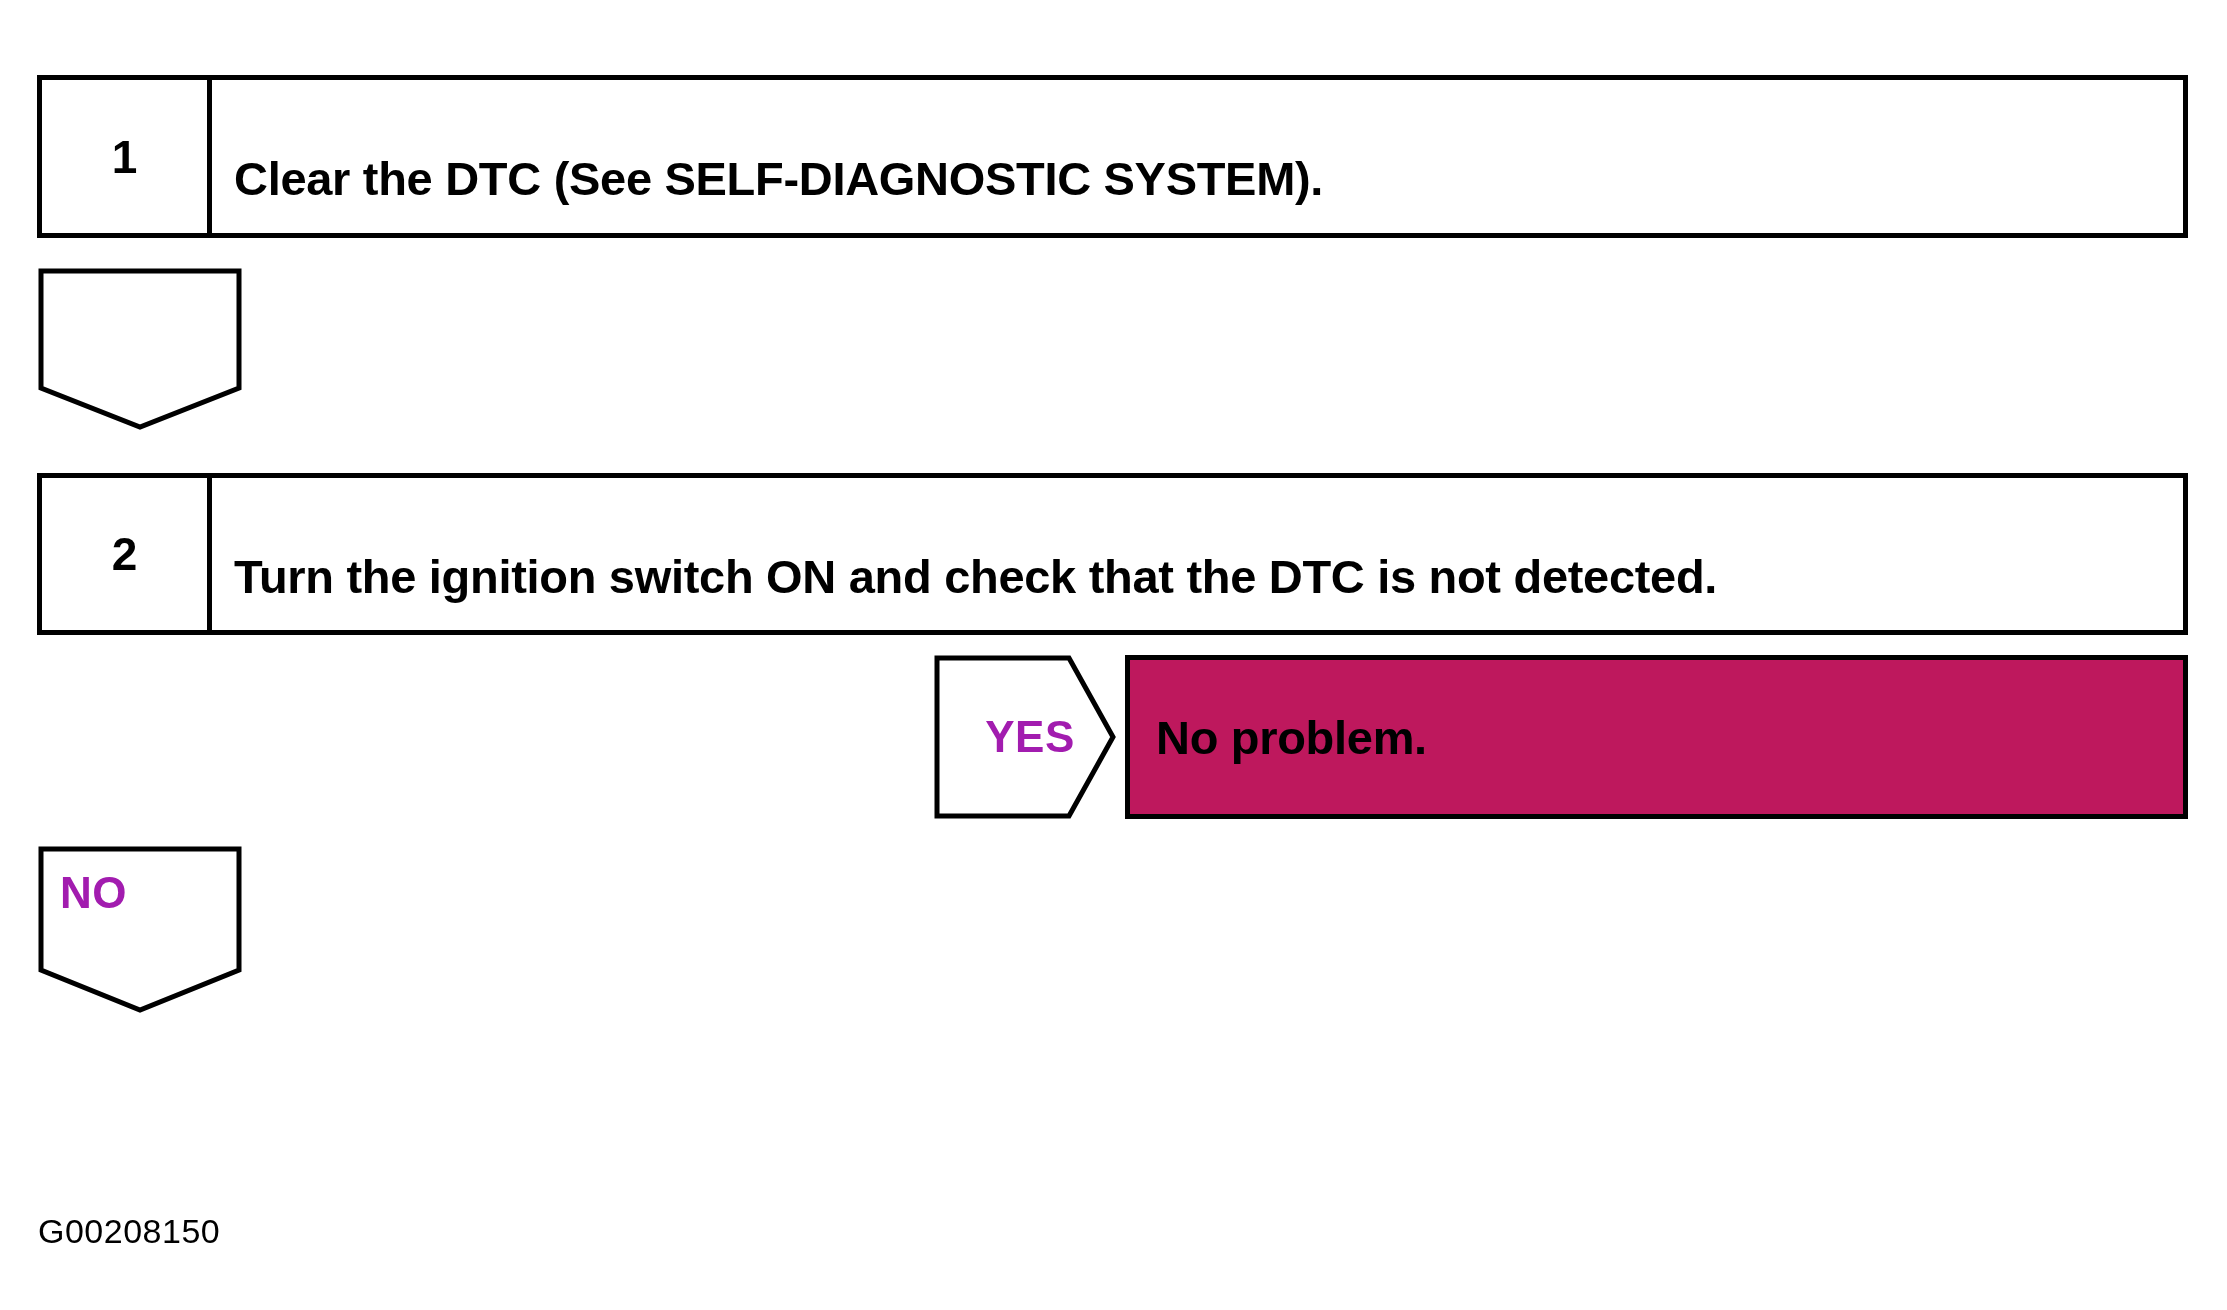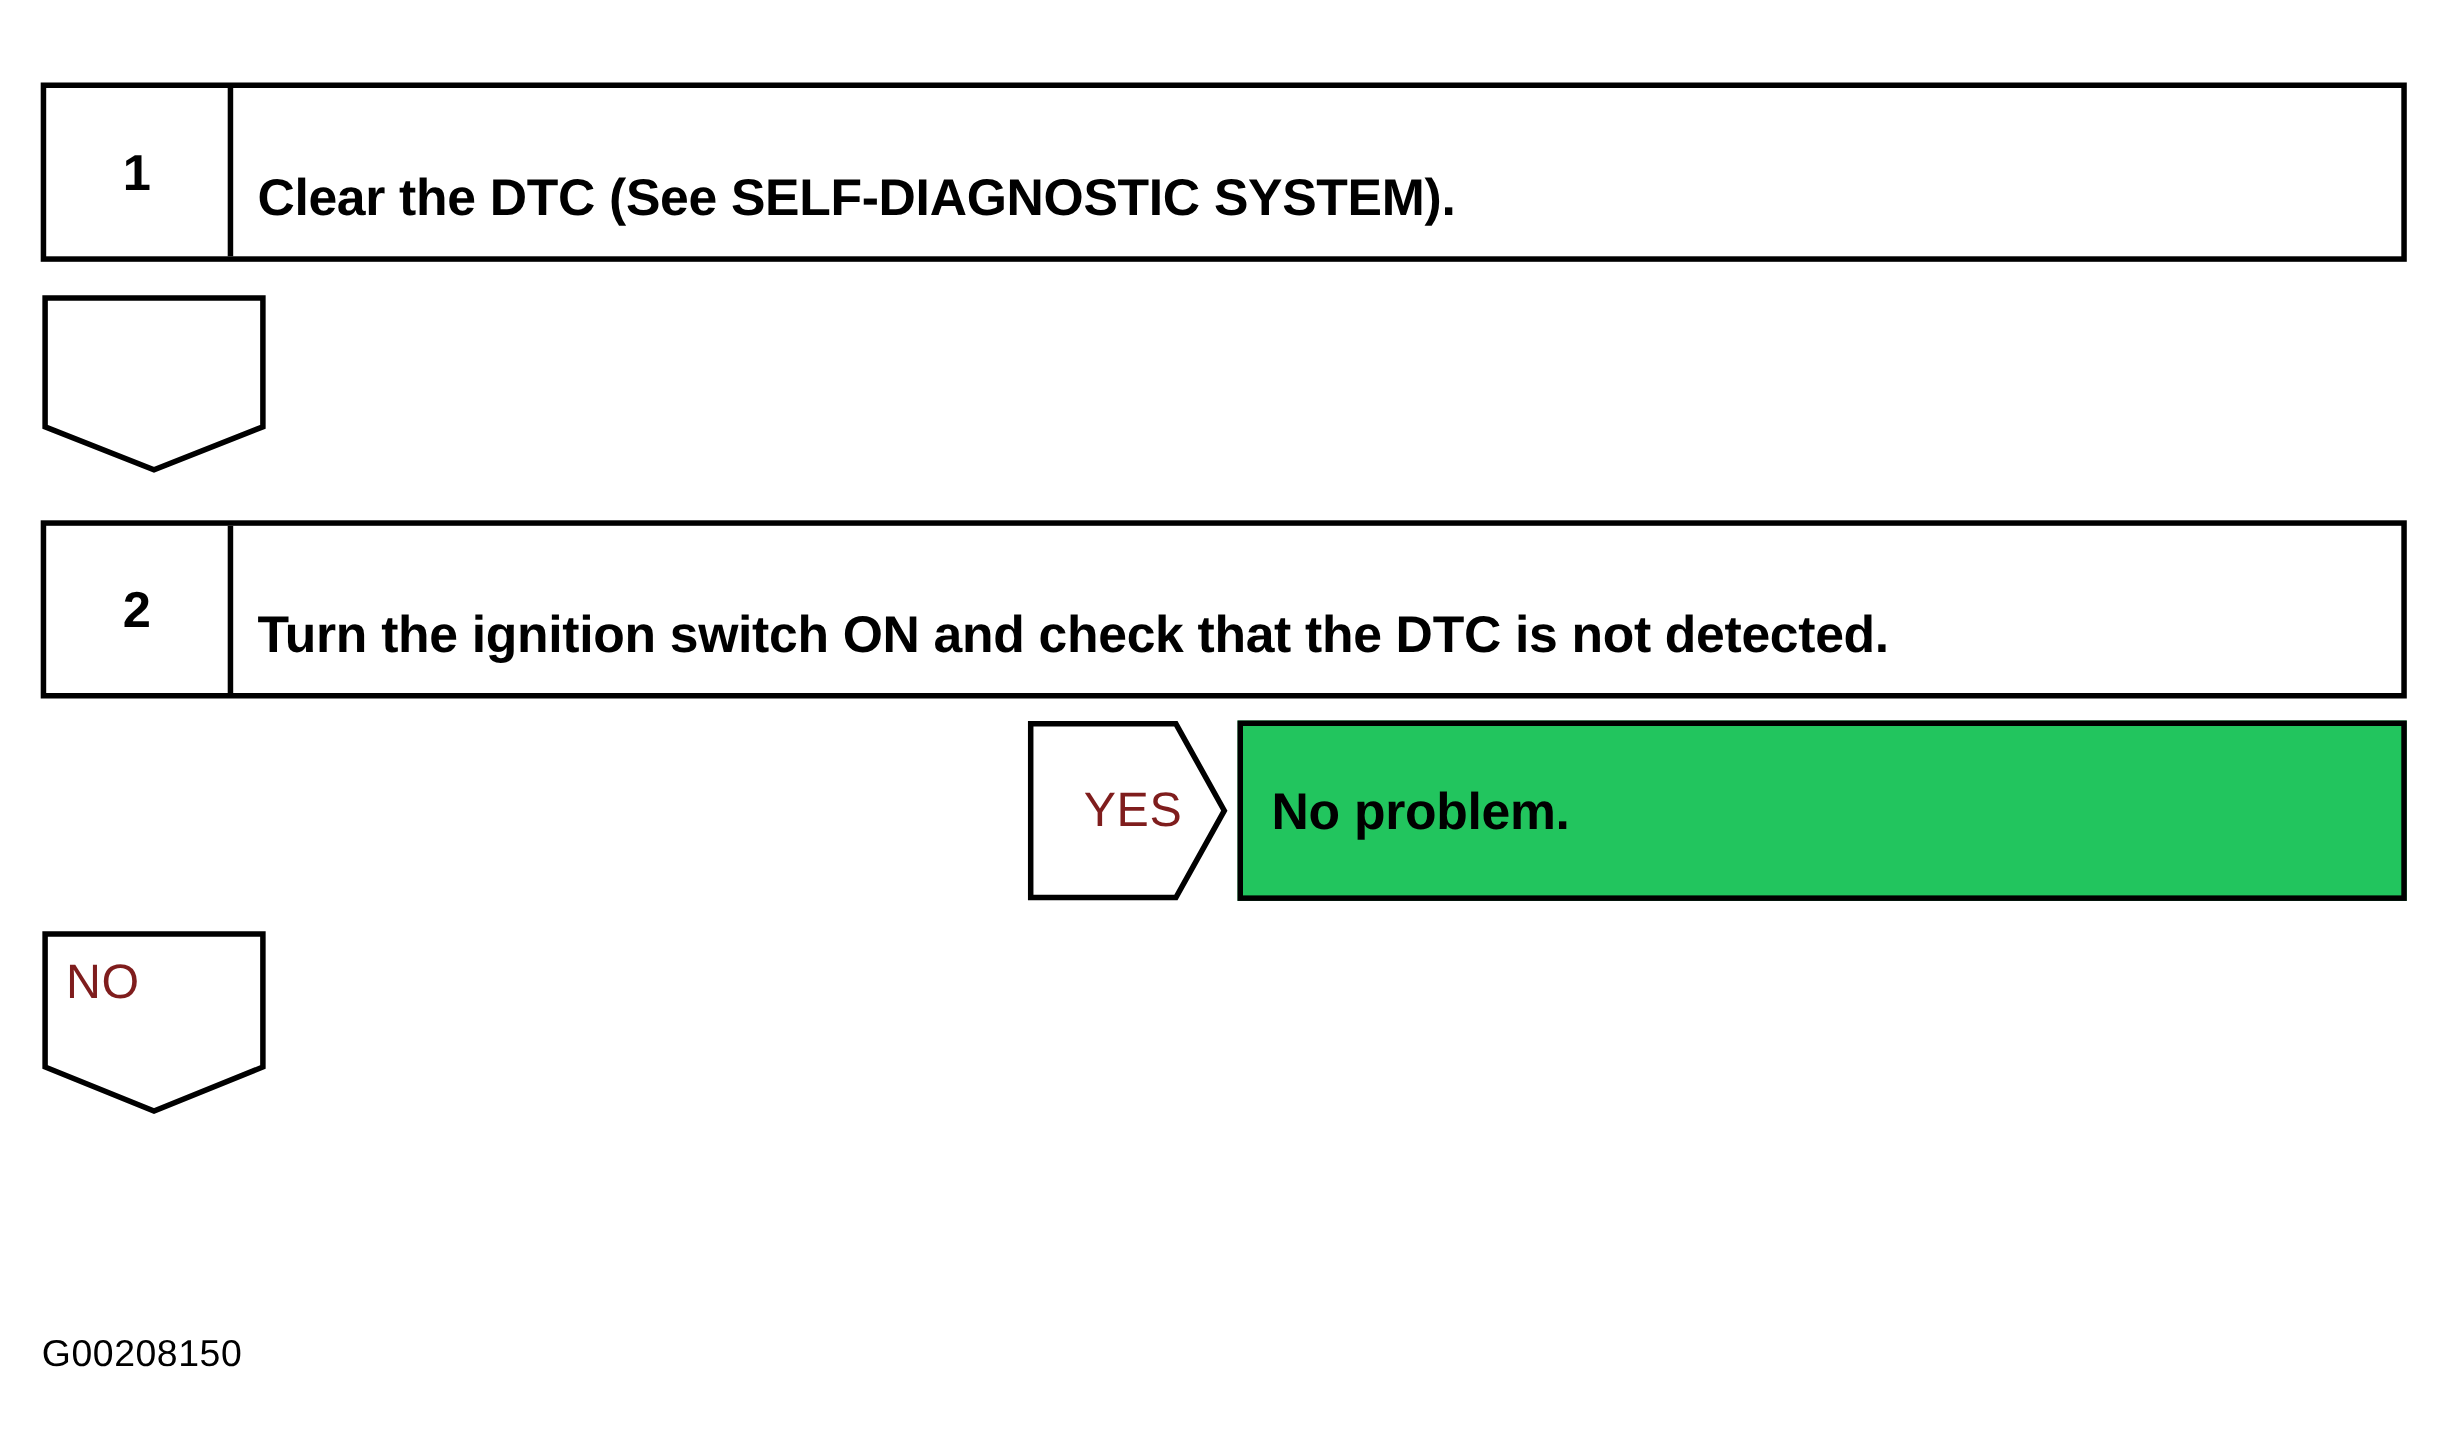--- a/index.html
+++ b/index.html
@@ -48,41 +48,41 @@
     font-weight: bold;
     color: #000000;
     white-space: nowrap;
     letter-spacing: -0.3px;
     margin-top: 44px;
   }
 
   
   .plain-box {
     border: 5px solid #000000;
-    background: #22c55e;
+    background: #be185d;
     display: flex;
     align-items: center;
     padding-left: 26px;
     font-size: 47px;
     font-weight: bold;
     color: #000000;
     white-space: nowrap;
     letter-spacing: -0.3px;
   }
 
   
   .down-arrow { display: block; }
   .down-arrow svg { display: block; overflow: visible; }
   .shape-outline { fill: #ffffff; stroke: #000000; stroke-width: 5; stroke-linejoin: miter; }
 
   .arrow-label {
     position: absolute;
     font-size: 44px;
-    font-weight: normal;
-    color: #7f1d1d;
+    font-weight: bold;
+    color: #a21caf;
     white-space: nowrap;
     letter-spacing: 0.5px;
   }
 
   
   .right-arrow { display: block; }
   .right-arrow svg { display: block; overflow: visible; }
 
   
   .caption {

